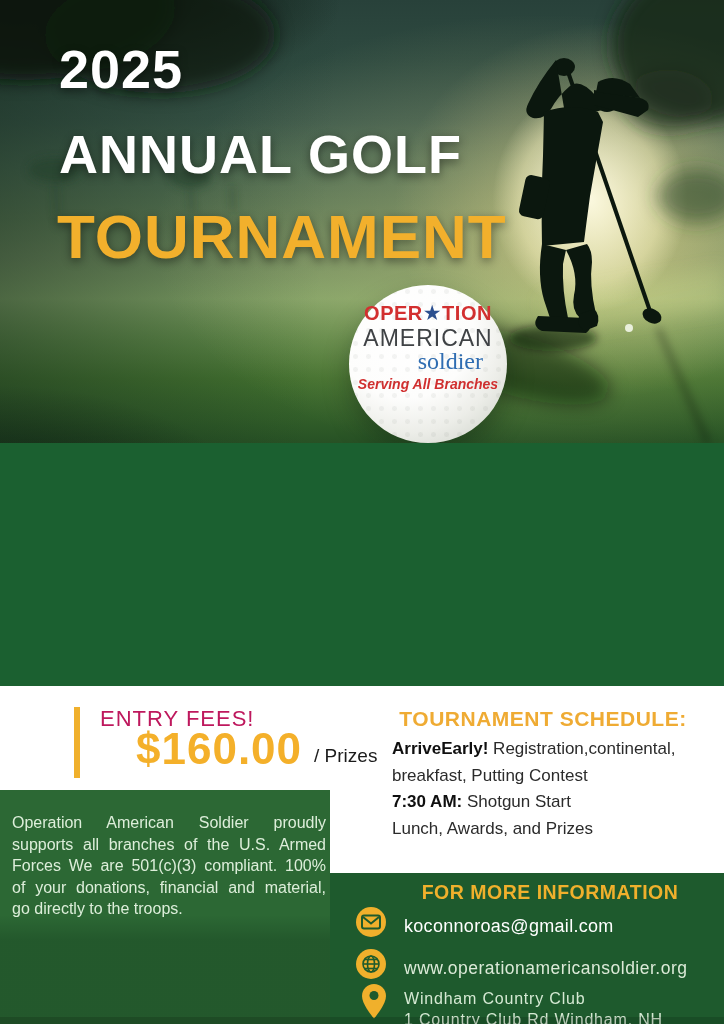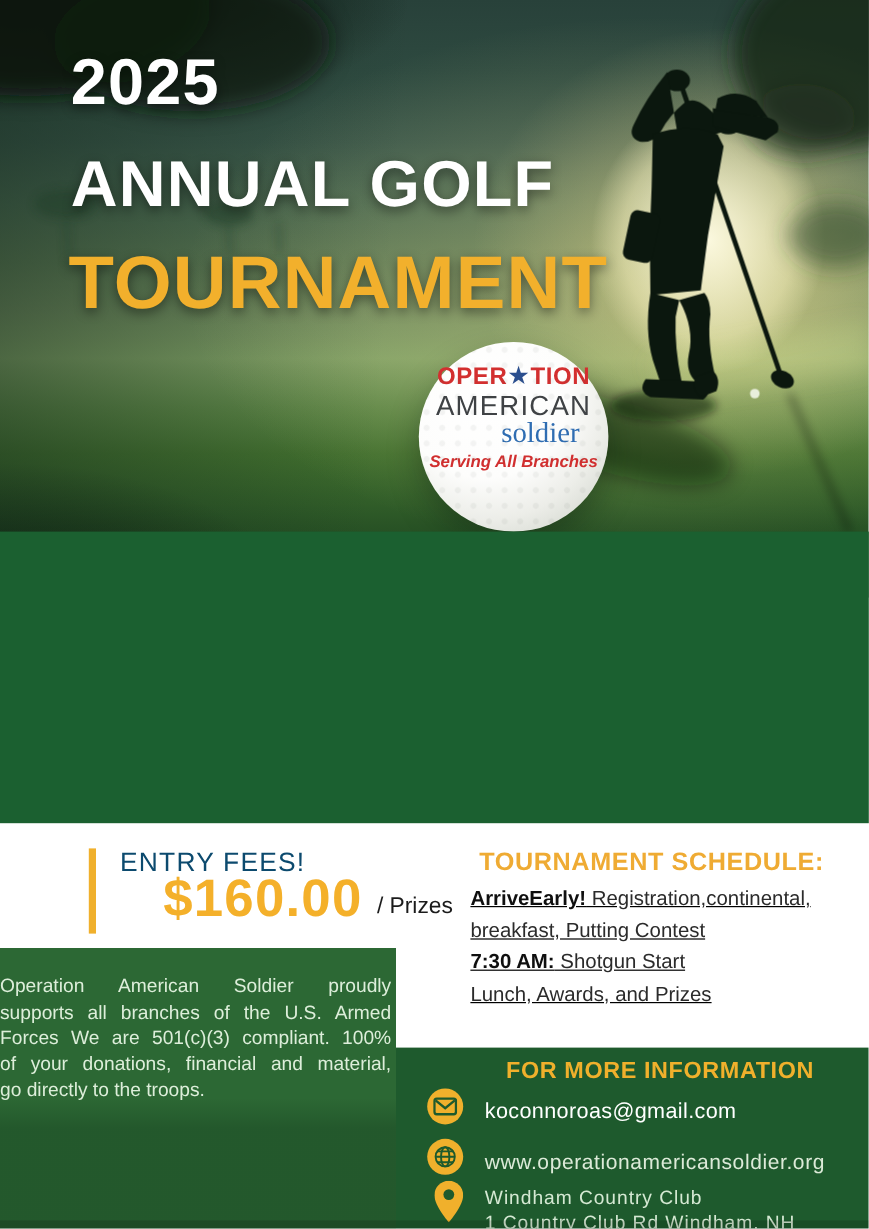--- a/index.html
+++ b/index.html
@@ -39,35 +39,35 @@
   .logo-l1{font-size:20px;font-weight:bold;color:#d32f2f;letter-spacing:0.5px;line-height:1.1;}
   .logo-star{color:#2b4f8f;font-family:"DejaVu Sans",sans-serif;font-size:21px;}
   .logo-l2{font-size:23px;color:#3f4245;letter-spacing:1px;line-height:1.1;margin-top:1px;}
   .logo-l3{font-family:"Liberation Serif",serif;font-size:24px;color:#2f6db2;line-height:1;
     align-self:flex-end;margin-right:24px;margin-top:-2px;}
   .logo-l4{font-size:14px;font-weight:bold;font-style:italic;color:#d12f2f;margin-top:3px;}
   
   .band{position:absolute;left:0;top:443px;width:724px;height:243px;background:#1b6030;overflow:hidden;}
   
   .entry-bar{position:absolute;left:74px;top:707px;width:6px;height:71px;background:#f0b02c;}
-  .entry-label{position:absolute;left:100px;top:706px;font-size:22px;letter-spacing:1px;color:#0c4a6e;}
+  .entry-label{position:absolute;left:100px;top:706px;font-size:22px;letter-spacing:1px;color:#be185d;}
   .entry-amount-row{position:absolute;left:100px;top:727px;display:flex;align-items:flex-end;margin-left:36px;}
   .entry-amount{font-size:44px;font-weight:bold;color:#f4b02a;letter-spacing:1px;line-height:1;}
   .entry-per{font-size:19px;color:#1b1b1b;margin-left:12px;margin-bottom:4px;}
   
   .sched-title{position:absolute;left:362px;top:707px;width:362px;text-align:center;
     font-size:21px;font-weight:bold;color:#efab33;letter-spacing:0.5px;}
-  .sched-lines{position:absolute;left:392px;top:736px;text-decoration:underline;}
+  .sched-lines{position:absolute;left:392px;top:736px;}
   .sched-lines div{font-size:17px;line-height:26.5px;color:#2b2b2b;}
   .sched-lines b{color:#0f0f0f;}
   
   .mission{position:absolute;left:0;top:790px;width:330px;height:234px;background:#2c6834;box-sizing:border-box;}
   .mission::after{content:"";position:absolute;inset:0;
     background:linear-gradient(180deg, rgba(0,25,12,0) 0 125px, rgba(0,25,12,0.2) 150px 100%);pointer-events:none;}
-  .mission-text{position:relative;padding:22px 4px 0 0;z-index:1;}
+  .mission-text{position:relative;padding:22px 4px 0 12px;z-index:1;}
   .mission-text div{font-size:16px;line-height:21.5px;color:#ddeeda;text-align:justify;text-align-last:justify;}
   .mission-text div.last{text-align-last:left;}
   
   .info{position:absolute;left:330px;top:873px;width:394px;height:151px;background:#1e5a2d;}
   .info-title{position:absolute;left:400px;top:881px;width:300px;text-align:center;
     font-size:19.5px;font-weight:bold;color:#f0b02c;letter-spacing:0.5px;}
   .circle-icon{position:absolute;width:30px;height:30px;border-radius:50%;background:#f0b02c;
     display:flex;align-items:center;justify-content:center;}
   .ic-mail{left:356px;top:907px;}
   .ic-web{left:356px;top:949px;}

